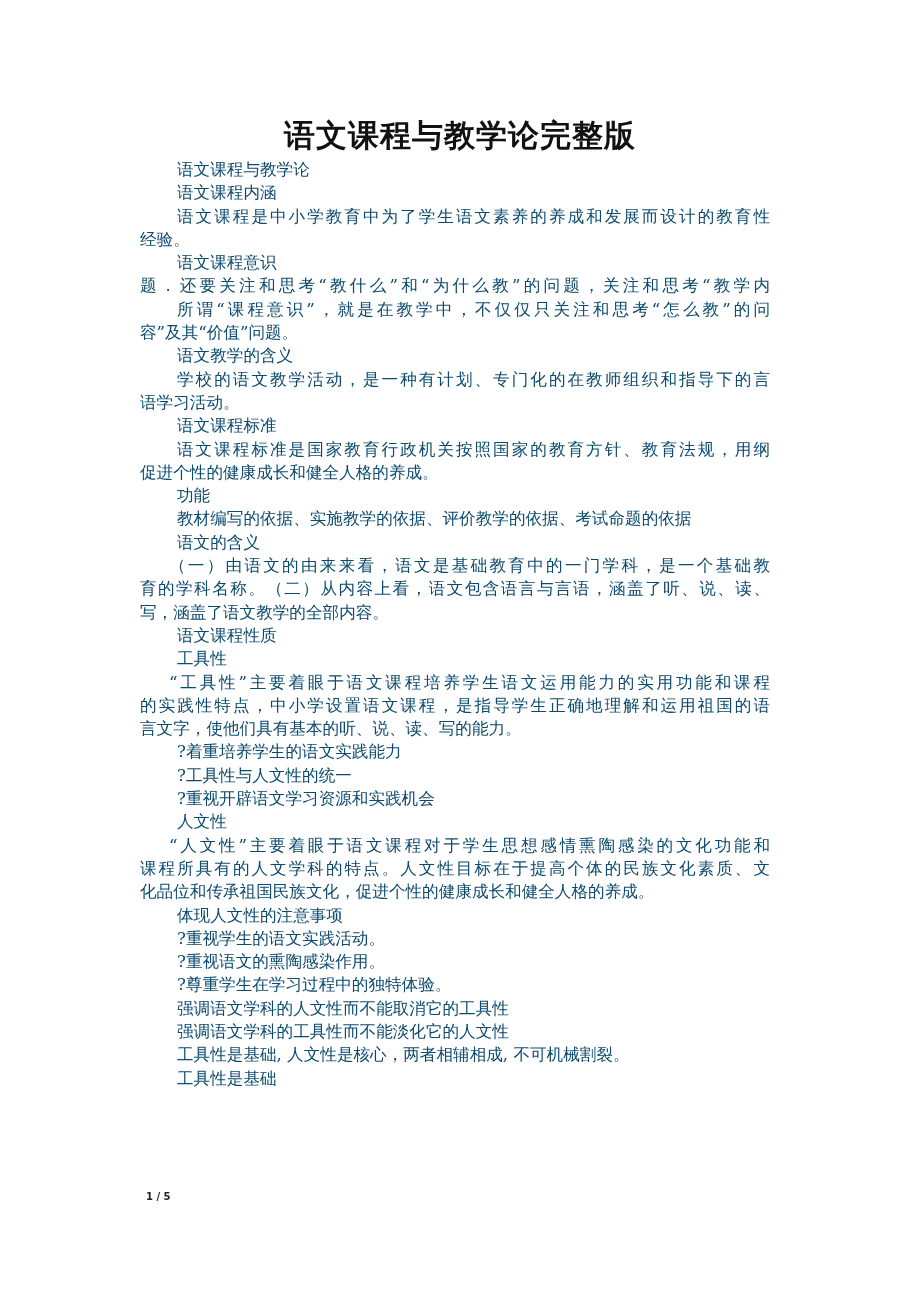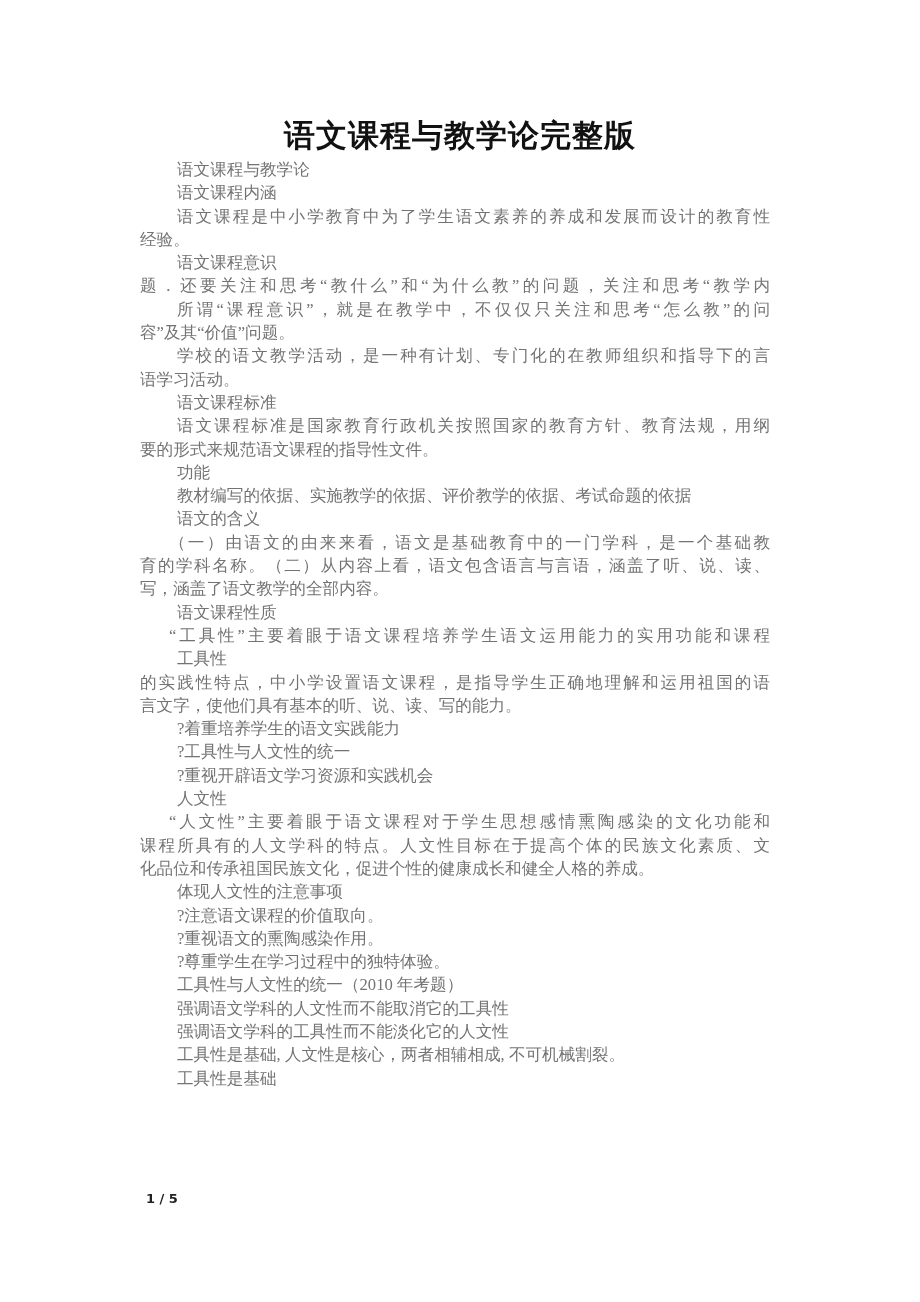--- a/index.html
+++ b/index.html
@@ -41,86 +41,85 @@
       left: 140px;
       top: 158px;
       width: 632px;
     }
     .line {
       display: block;
       height: 23.3px;
       line-height: 23.3px;
       font-size: 16.6px;
       white-space: nowrap;
-      color: #737373;
+      color: #0c4a6e;
       text-align: justify;
       text-align-last: left;
-      font-family: Liberation Serif, serif;
     }
     .line.ind { padding-left: 37px; }
     .line.ind-half { padding-left: 29px; }
     .line.full {
       text-align-last: justify;
       width: 630px;
     }
     .line.ind.full { width: 593px; }
     .line.ind-half.full { width: 601px; }
     .footer {
       position: absolute;
       left: 146px;
       top: 1191px;
       font-family: "DejaVu Sans", "Liberation Sans", sans-serif;
       font-weight: bold;
-      font-size: 13px;
+      font-size: 10px;
       color: #222222;
     }
   </style>
 </head>
 <body>
 
 <div class="page">
   <div class="title">语文课程与教学论完整版</div>
 
   <div class="body">
     <span class="line ind">语文课程与教学论</span>
     <span class="line ind">语文课程内涵</span>
     <span class="line ind full">语文课程是中小学教育中为了学生语文素养的养成和发展而设计的教育性</span>
     <span class="line">经验。</span>
     <span class="line ind">语文课程意识</span>
     <span class="line full">题．还要关注和思考“教什么”和“为什么教”的问题，关注和思考“教学内</span>
     <span class="line ind full">所谓“课程意识”，就是在教学中，不仅仅只关注和思考“怎么教”的问</span>
     <span class="line">容”及其“价值”问题。</span>
+    <span class="line ind">语文教学的含义</span>
     <span class="line ind full">学校的语文教学活动，是一种有计划、专门化的在教师组织和指导下的言</span>
     <span class="line">语学习活动。</span>
     <span class="line ind">语文课程标准</span>
     <span class="line ind full">语文课程标准是国家教育行政机关按照国家的教育方针、教育法规，用纲</span>
-    <span class="line">要的形式来规范语文课程的指导性文件。</span>
+    <span class="line">促进个性的健康成长和健全人格的养成。</span>
     <span class="line ind">功能</span>
     <span class="line ind">教材编写的依据、实施教学的依据、评价教学的依据、考试命题的依据</span>
     <span class="line ind">语文的含义</span>
     <span class="line ind-half full">（一）由语文的由来来看，语文是基础教育中的一门学科，是一个基础教</span>
     <span class="line full">育的学科名称。（二）从内容上看，语文包含语言与言语，涵盖了听、说、读、</span>
     <span class="line">写，涵盖了语文教学的全部内容。</span>
     <span class="line ind">语文课程性质</span>
+    <span class="line ind">工具性</span>
     <span class="line ind-half full">“工具性”主要着眼于语文课程培养学生语文运用能力的实用功能和课程</span>
-    <span class="line ind">工具性</span>
     <span class="line full">的实践性特点，中小学设置语文课程，是指导学生正确地理解和运用祖国的语</span>
     <span class="line">言文字，使他们具有基本的听、说、读、写的能力。</span>
     <span class="line ind">?着重培养学生的语文实践能力</span>
     <span class="line ind">?工具性与人文性的统一</span>
     <span class="line ind">?重视开辟语文学习资源和实践机会</span>
     <span class="line ind">人文性</span>
     <span class="line ind-half full">“人文性”主要着眼于语文课程对于学生思想感情熏陶感染的文化功能和</span>
     <span class="line full">课程所具有的人文学科的特点。人文性目标在于提高个体的民族文化素质、文</span>
     <span class="line">化品位和传承祖国民族文化，促进个性的健康成长和健全人格的养成。</span>
     <span class="line ind">体现人文性的注意事项</span>
-    <span class="line ind">?注意语文课程的价值取向。</span>
+    <span class="line ind">?重视学生的语文实践活动。</span>
     <span class="line ind">?重视语文的熏陶感染作用。</span>
     <span class="line ind">?尊重学生在学习过程中的独特体验。</span>
-    <span class="line ind">工具性与人文性的统一（2010 年考题）</span>
     <span class="line ind">强调语文学科的人文性而不能取消它的工具性</span>
     <span class="line ind">强调语文学科的工具性而不能淡化它的人文性</span>
     <span class="line ind">工具性是基础, 人文性是核心，两者相辅相成, 不可机械割裂。</span>
     <span class="line ind">工具性是基础</span>
   </div>
 
   <div class="footer">1 / 5</div>
 </div>
 
 </body></html>

